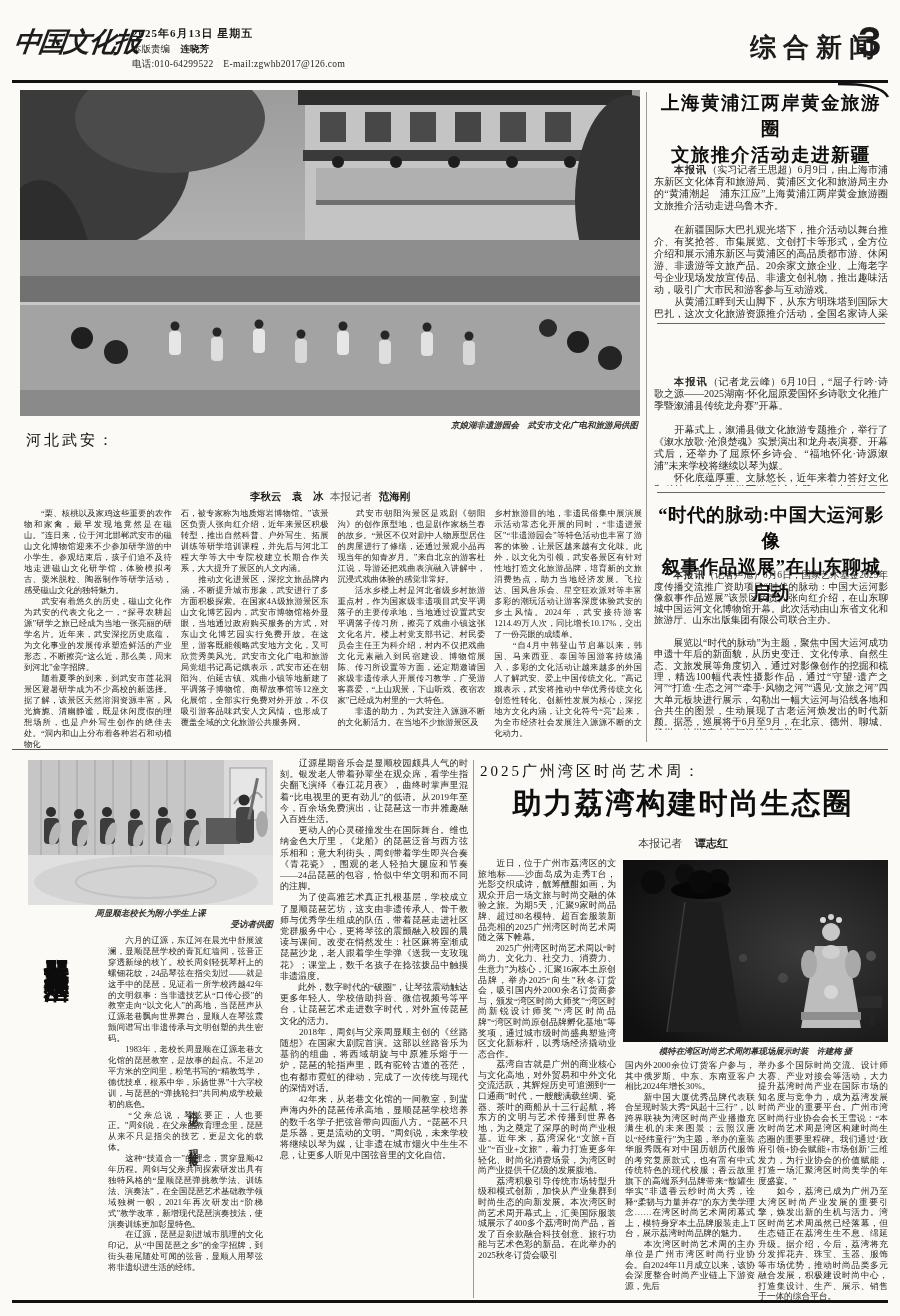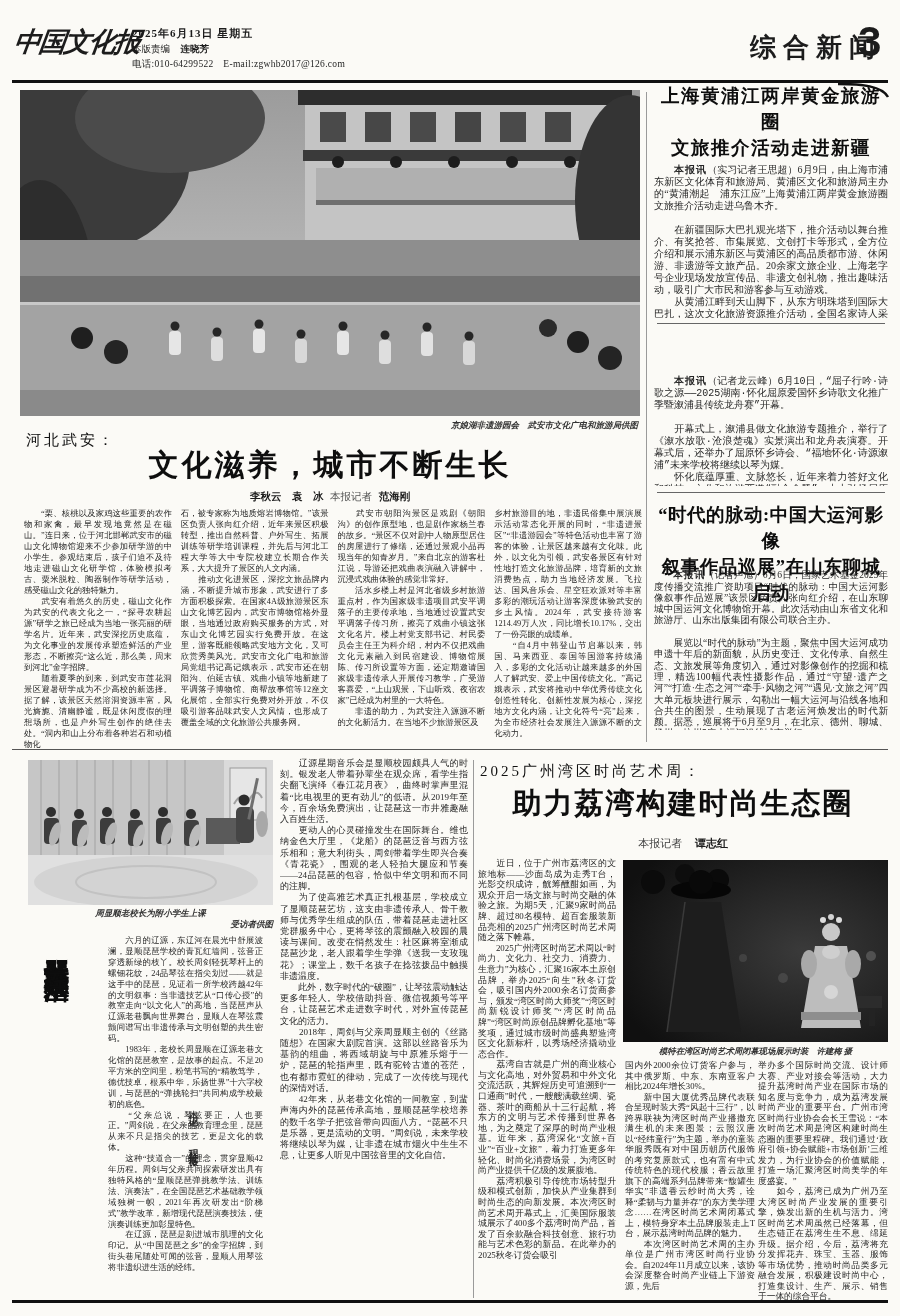--- a/index.html
+++ b/index.html
@@ -118,21 +118,20 @@
             <circle cx="5" cy="4" r="4.5" fill="#262626"></circle>
             <rect x="-1" y="9" width="12" height="24" rx="4" fill="#d8d8d8"></rect>
           </g>
       </g>
       <rect x="0" y="300" width="620" height="26" fill="#8a8a8a"></rect>
     </svg>
   </div>
   <div class="abs caption right" style="left:240px;top:420px;width:398px;font-size:8.5px;">京娘湖非遗游园会　武安市文化广电和旅游局供图</div>
 
   <div class="abs kicker" style="left:26px;top:431px;font-size:15px;">河北武安：</div>
-  <div class="abs headline center" style="left:20px;top:445px;width:620px;font-size:30px;letter-spacing:3px;">文化滋养，城市不断生长</div>
   <div class="abs center" style="left:20px;top:490px;width:620px;font-size:10.5px;">
     <b>李秋云　袁　冰</b>
     <span style="color:#555;margin:0 4px;">本报记者</span>
     <b>范海刚</b>
   </div>
 
   <div class="abs" style="left:24px;top:508px;width:618px;height:240px;display:flex;gap:9px;">
     <div class="body-text" style="flex:1;font-size:8.3px;line-height:11px;">　　“栗、核桃以及家鸡这些重要的农作物和家禽，最早发现地竟然是在磁山。”连日来，位于河北邯郸武安市的磁山文化博物馆迎来不少参加研学游的中小学生。参观结束后，孩子们迫不及待地走进磁山文化研学馆，体验模拟考古、粟米脱粒、陶器制作等研学活动，感受磁山文化的独特魅力。
 　　武安有着悠久的历史，磁山文化作为武安的代表文化之一，“探寻农耕起源”研学之旅已经成为当地一张亮丽的研学名片。近年来，武安深挖历史底蕴，为文化事业的发展传承塑造鲜活的产业形态，不断擦亮“这么近，那么美，周末到河北”金字招牌。
 　　随着夏季的到来，到武安市莲花洞景区避暑研学成为不少高校的新选择。据了解，该景区天然溶洞资源丰富，风光旖旎、清幽静谧，既是休闲度假的理想场所，也是户外写生创作的绝佳去处。“洞内和山上分布着各种岩石和动植物化</div>
@@ -140,31 +139,31 @@
 　　推动文化进景区，深挖文旅品牌内涵，不断提升城市形象，武安进行了多方面积极探索。在国家4A级旅游景区东山文化博艺园内，武安市博物馆格外显眼，当地通过政府购买服务的方式，对东山文化博艺园实行免费开放。在这里，游客既能领略武安地方文化，又可欣赏秀美风光。武安市文化广电和旅游局党组书记高记娥表示，武安市还在朝阳沟、伯延古镇、戏曲小镇等地新建了平调落子博物馆、商帮故事馆等12座文化展馆，全部实行免费对外开放，不仅吸引游客品味武安人文风情，也形成了覆盖全域的文化旅游公共服务网。</div>
     <div class="body-text" style="flex:1;font-size:8.3px;line-height:11px;">　　武安市朝阳沟景区是戏剧《朝阳沟》的创作原型地，也是剧作家杨兰春的故乡。“景区不仅对剧中人物原型居住的房屋进行了修缮，还通过景观小品再现当年的知青岁月。”来自北京的游客杜江说，导游还把戏曲表演融入讲解中，沉浸式戏曲体验的感觉非常好。
 　　活水乡楼上村是河北省级乡村旅游重点村，作为国家级非遗项目武安平调落子的主要传承地，当地通过设置武安平调落子传习所，擦亮了戏曲小镇这张文化名片。楼上村党支部书记、村民委员会主任王为科介绍，村内不仅把戏曲文化元素融入到民宿建设、博物馆展陈、传习所设置等方面，还定期邀请国家级非遗传承人开展传习教学，广受游客喜爱，“上山观景，下山听戏、夜宿农家”已经成为村里的一大特色。
 　　非遗的助力，为武安注入源源不断的文化新活力。在当地不少旅游景区及</div>
     <div class="body-text" style="flex:1;font-size:8.3px;line-height:11px;">乡村旅游目的地，非遗民俗集中展演展示活动常态化开展的同时，“非遗进景区”“非遗游园会”等特色活动也丰富了游客的体验，让景区越来越有文化味。此外，以文化为引领，武安各景区有针对性地打造文化旅游品牌，培育新的文旅消费热点，助力当地经济发展。飞拉达、国风音乐会、星空狂欢派对等丰富多彩的潮玩活动让游客深度体验武安的乡土风情。2024年，武安接待游客1214.49万人次，同比增长10.17%，交出了一份亮眼的成绩单。
 　　“自4月中韩登山节启幕以来，韩国、马来西亚、泰国等国游客持续涌入，多彩的文化活动让越来越多的外国人了解武安、爱上中国传统文化。”高记娥表示，武安将推动中华优秀传统文化创造性转化、创新性发展为核心，深挖地方文化内涵，让文化符号“亮”起来，为全市经济社会发展注入源源不断的文化动力。</div>
   </div>
 
   <div class="abs v-rule" style="left:646px;top:92px;width:1px;height:650px;"></div>
 
-  <div class="abs sb-title center" style="left:654px;top:83px;width:234px;font-size:18.5px;line-height:26px;letter-spacing:1.5px;">上海黄浦江两岸黄金旅游圈
+  <div class="abs sb-title center" style="left:654px;top:90px;width:234px;font-size:18.5px;line-height:26px;letter-spacing:1.5px;">上海黄浦江两岸黄金旅游圈
 文旅推介活动走进新疆</div>
   <div class="abs body-text" style="left:654px;top:152px;width:234px;height:166px;font-size:10px;line-height:12px;">
     <p class="lede"><b>本报讯</b><span>（实习记者王思超）6月9日，由上海市浦东新区文化体育和旅游局、黄浦区文化和旅游局主办的“黄浦潮起　浦东江应”上海黄浦江两岸黄金旅游圈文旅推介活动走进乌鲁木齐。</span></p>
     <span>　　在新疆国际大巴扎观光塔下，推介活动以舞台推介、有奖抢答、市集展览、文创打卡等形式，全方位介绍和展示浦东新区与黄浦区的高品质都市游、休闲游、非遗游等文旅产品。20余家文旅企业、上海老字号企业现场发放宣传品、非遗文创礼物，推出趣味活动，吸引广大市民和游客参与互动游戏。
 　　从黄浦江畔到天山脚下，从东方明珠塔到国际大巴扎，这次文化旅游资源推介活动，全国名家诗人采风等活动、促进共同繁荣发展的实际行动，更是多方携手打造旅游目的地的重要举措。
 　　据了解，上海黄浦江两岸黄金旅游圈文旅推介活动还将走进喀什等地。</span>
   </div>
   <div class="abs thin-rule" style="left:657px;top:323px;width:228px;height:1px;"></div>
 
-  <div class="abs body-text" style="left:654px;top:364px;width:234px;height:122px;font-size:10px;line-height:12px;font-family:Liberation Mono, monospace;">
+  <div class="abs body-text" style="left:654px;top:364px;width:234px;height:122px;font-size:10px;line-height:12px;">
     <p class="lede"><b>本报讯</b><span>（记者龙云峰）6月10日，“屈子行吟·诗歌之源——2025湖南·怀化屈原爱国怀乡诗歌文化推广季暨溆浦县传统龙舟赛”开幕。</span></p>
     <span>　　开幕式上，溆浦县做文化旅游专题推介，举行了《溆水放歌·沧浪楚魂》实景演出和龙舟表演赛。开幕式后，还举办了屈原怀乡诗会、“福地怀化·诗源溆浦”未来学校将继续以琴为媒。
 　　怀化底蕴厚重、文脉悠长，近年来着力答好文化和科技、文化和旅游两道“融合命题”，大力弘扬屈原的爱国精神和民本情怀，让屈原文化焕发新光彩。</span>
   </div>
   <div class="abs thin-rule" style="left:657px;top:492px;width:228px;height:1px;"></div>
 
   <div class="abs sb-title center" style="left:654px;top:502px;width:234px;font-size:18.5px;line-height:26px;letter-spacing:.5px;">“时代的脉动:中国大运河影像
 叙事作品巡展”在山东聊城启动</div>
   <div class="abs body-text" style="left:654px;top:558px;width:234px;height:172px;font-size:9.6px;line-height:11.3px;">
     <p class="lede"><b>本报讯</b><span>（记者卢旭）6月6日，国家艺术基金2025年度传播交流推广资助项目“时代的脉动：中国大运河影像叙事作品巡展”该景区负责人张向红介绍，在山东聊城中国运河文化博物馆开幕。此次活动由山东省文化和旅游厅、山东出版集团有限公司联合主办。</span></p>

